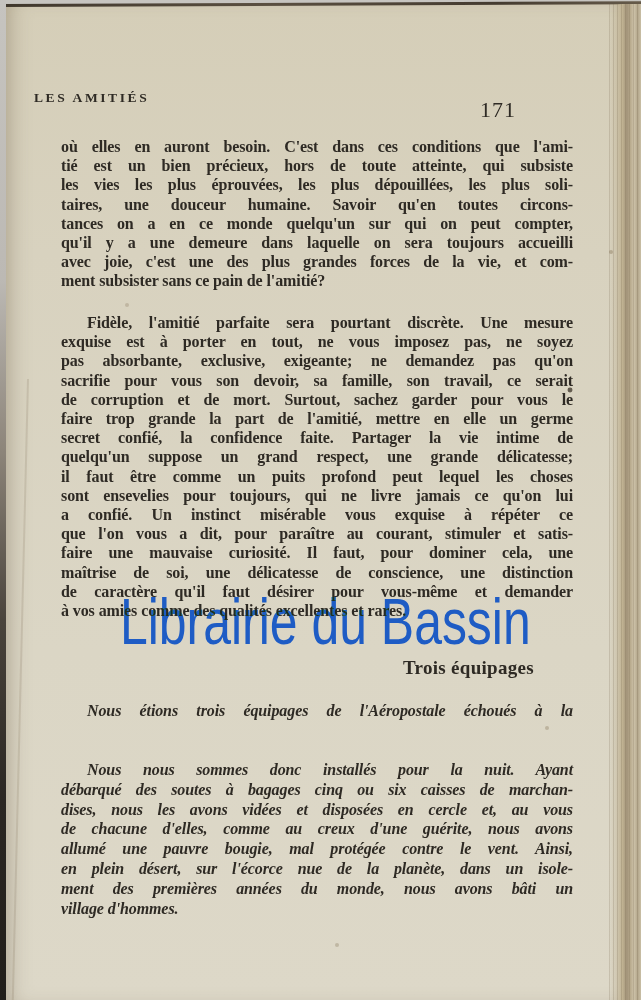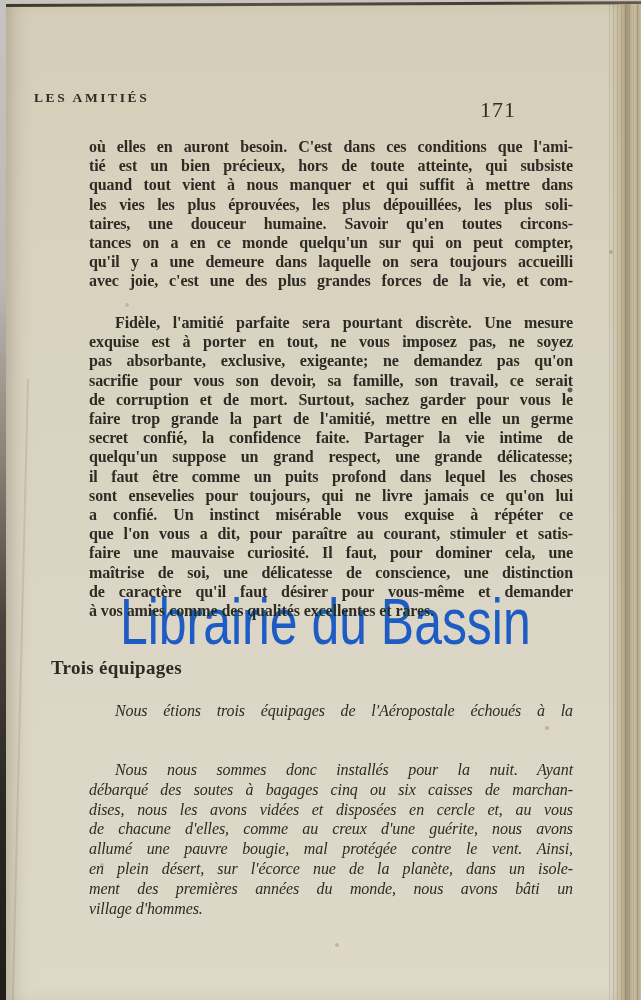--- a/index.html
+++ b/index.html
@@ -62,29 +62,29 @@
     font-size:13.5px;font-weight:700;letter-spacing:2.6px;color:#2e2a24;
   }
   .page-number{
     position:absolute;left:474px;top:93px;
     font-size:22px;font-weight:400;color:#2e2a24;letter-spacing:1px;
   }
   .para{
     position:absolute;left:55px;width:512px;color:#2e2a24;
     font-size:16px;font-weight:700;line-height:19.2px;letter-spacing:-0.1px;
   }
-  .tline{text-align:justify;text-align-last:justify;margin-left:28px;}
+  .tline{text-align:justify;text-align-last:justify;}
   .tline-end{text-align-last:left;}
   .indent .tline:first-child{text-indent:26px;}
   .p1{top:133px;}
   .p2{top:309px;}
-  .quote{top:697px;font-style:italic;line-height:19.8px;font-weight:400;}
+  .quote{top:697px;font-style:italic;line-height:19.8px;font-weight:700;}
   .q2{top:756px;}
   .section-heading{
-    position:absolute;left:69px;top:653px;width:512px;text-align:left;
+    position:absolute;left:40px;top:653px;width:512px;text-align:right;
   }
   .section-heading .h{
     display:inline-block;transform:translateX(-24px);
     font-size:19px;font-weight:700;color:#2e2a24;letter-spacing:.3px;
   }
   .watermark{
     position:absolute;left:114px;top:588px;
     font-family:"Liberation Sans", sans-serif;
     font-size:64px;line-height:60px;font-weight:400;
     color:#1e5cee;white-space:nowrap;
@@ -102,38 +102,38 @@
   <div class="specks"></div>
 
   <div class="running-head">
     <span class="title">LES AMITIÉS</span>
   </div>
   <div class="page-number">171</div>
 
   <div class="para p1">
       <div class="tline">où elles en auront besoin. C'est dans ces conditions que l'ami-</div>
       <div class="tline">tié est un bien précieux, hors de toute atteinte, qui subsiste</div>
-      <div class="tline">quand tout vient à nous manquer et qui suffit à mettre dans</div>
       <div class="tline">les vies les plus éprouvées, les plus dépouillées, les plus soli-</div>
       <div class="tline">taires, une douceur humaine. Savoir qu'en toutes circons-</div>
       <div class="tline">tances on a en ce monde quelqu'un sur qui on peut compter,</div>
       <div class="tline">qu'il y a une demeure dans laquelle on sera toujours accueilli</div>
       <div class="tline">avec joie, c'est une des plus grandes forces de la vie, et com-</div>
+      <div class="tline tline-end">ment subsister sans ce pain de l'amitié?</div>
     </div>
 
   <div class="para p2 indent">
       <div class="tline">Fidèle, l'amitié parfaite sera pourtant discrète. Une mesure</div>
       <div class="tline">exquise est à porter en tout, ne vous imposez pas, ne soyez</div>
       <div class="tline">pas absorbante, exclusive, exigeante; ne demandez pas qu'on</div>
       <div class="tline">sacrifie pour vous son devoir, sa famille, son travail, ce serait</div>
       <div class="tline">de corruption et de mort. Surtout, sachez garder pour vous le</div>
       <div class="tline">faire trop grande la part de l'amitié, mettre en elle un germe</div>
       <div class="tline">secret confié, la confidence faite. Partager la vie intime de</div>
       <div class="tline">quelqu'un suppose un grand respect, une grande délicatesse;</div>
-      <div class="tline">il faut être comme un puits profond dans lequel les choses</div>
+      <div class="tline">il faut être comme un puits profond peut lequel les choses</div>
       <div class="tline">sont ensevelies pour toujours, qui ne livre jamais ce qu'on lui</div>
       <div class="tline">a confié. Un instinct misérable vous exquise à répéter ce</div>
       <div class="tline">que l'on vous a dit, pour paraître au courant, stimuler et satis-</div>
       <div class="tline">faire une mauvaise curiosité. Il faut, pour dominer cela, une</div>
       <div class="tline">maîtrise de soi, une délicatesse de conscience, une distinction</div>
       <div class="tline">de caractère qu'il faut désirer pour vous-même et demander</div>
       <div class="tline tline-end">à vos amies comme des qualités excellentes et rares.</div>
     </div>
 
   <div class="section-heading">

